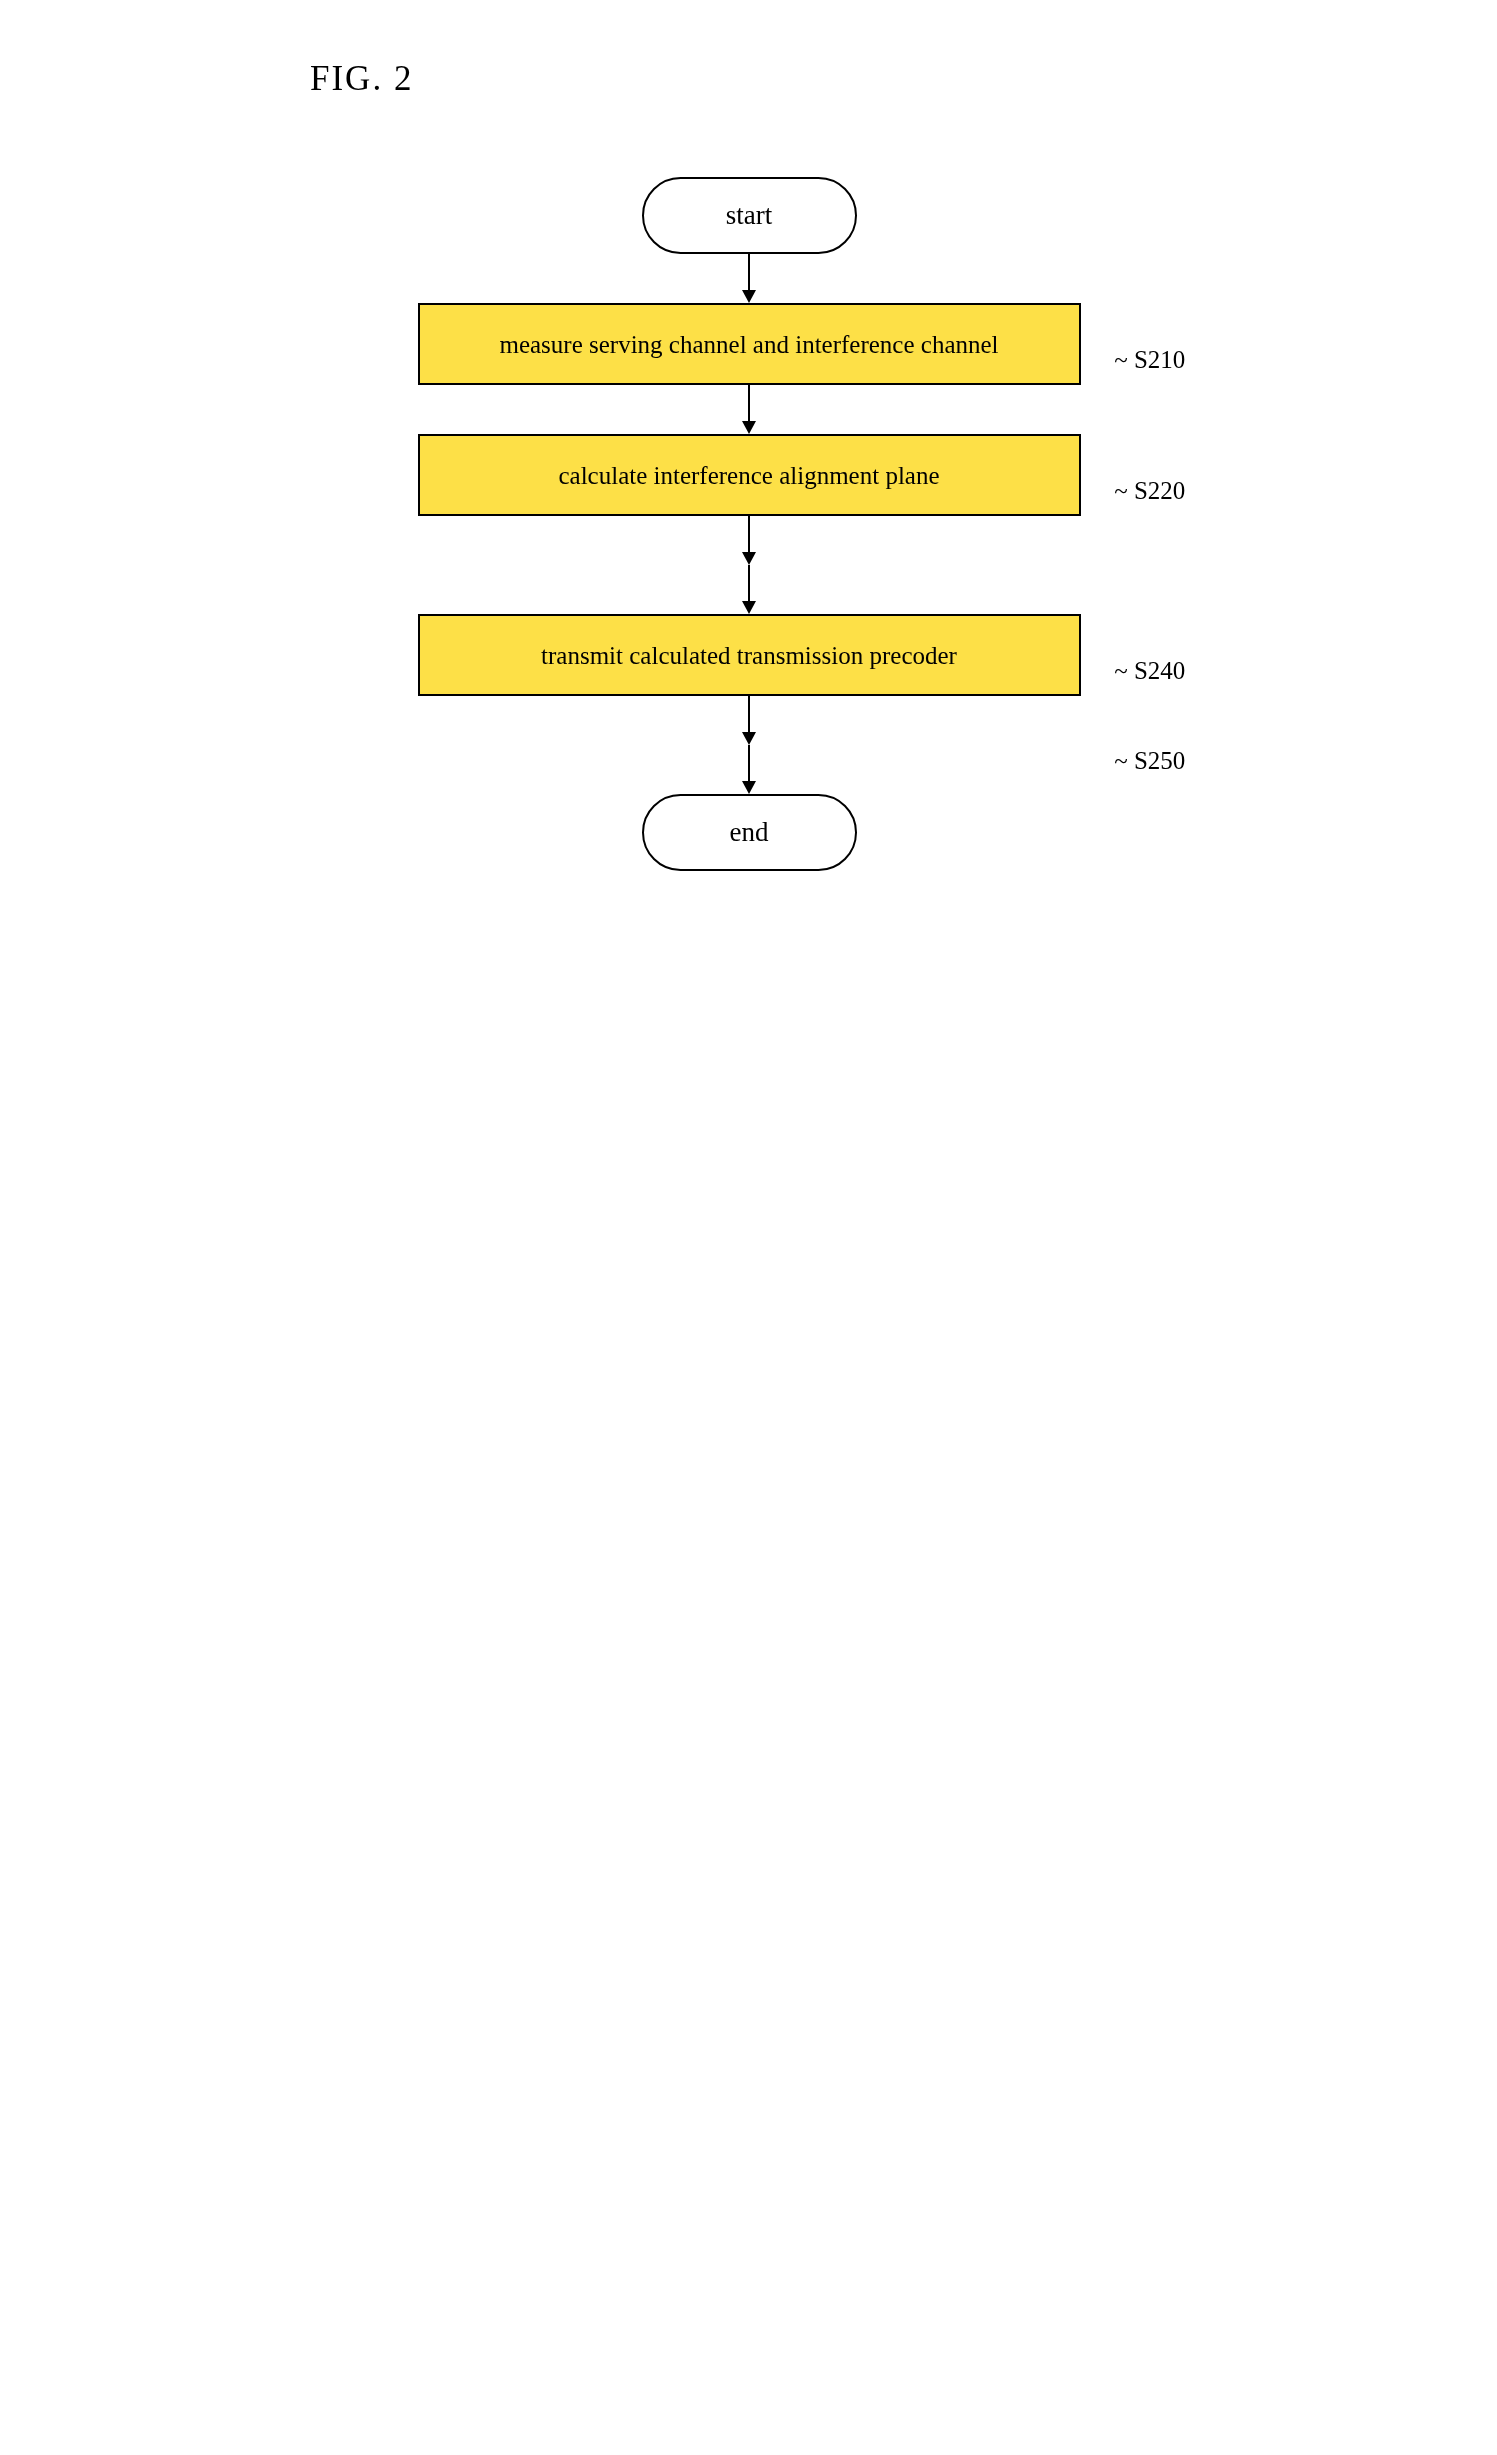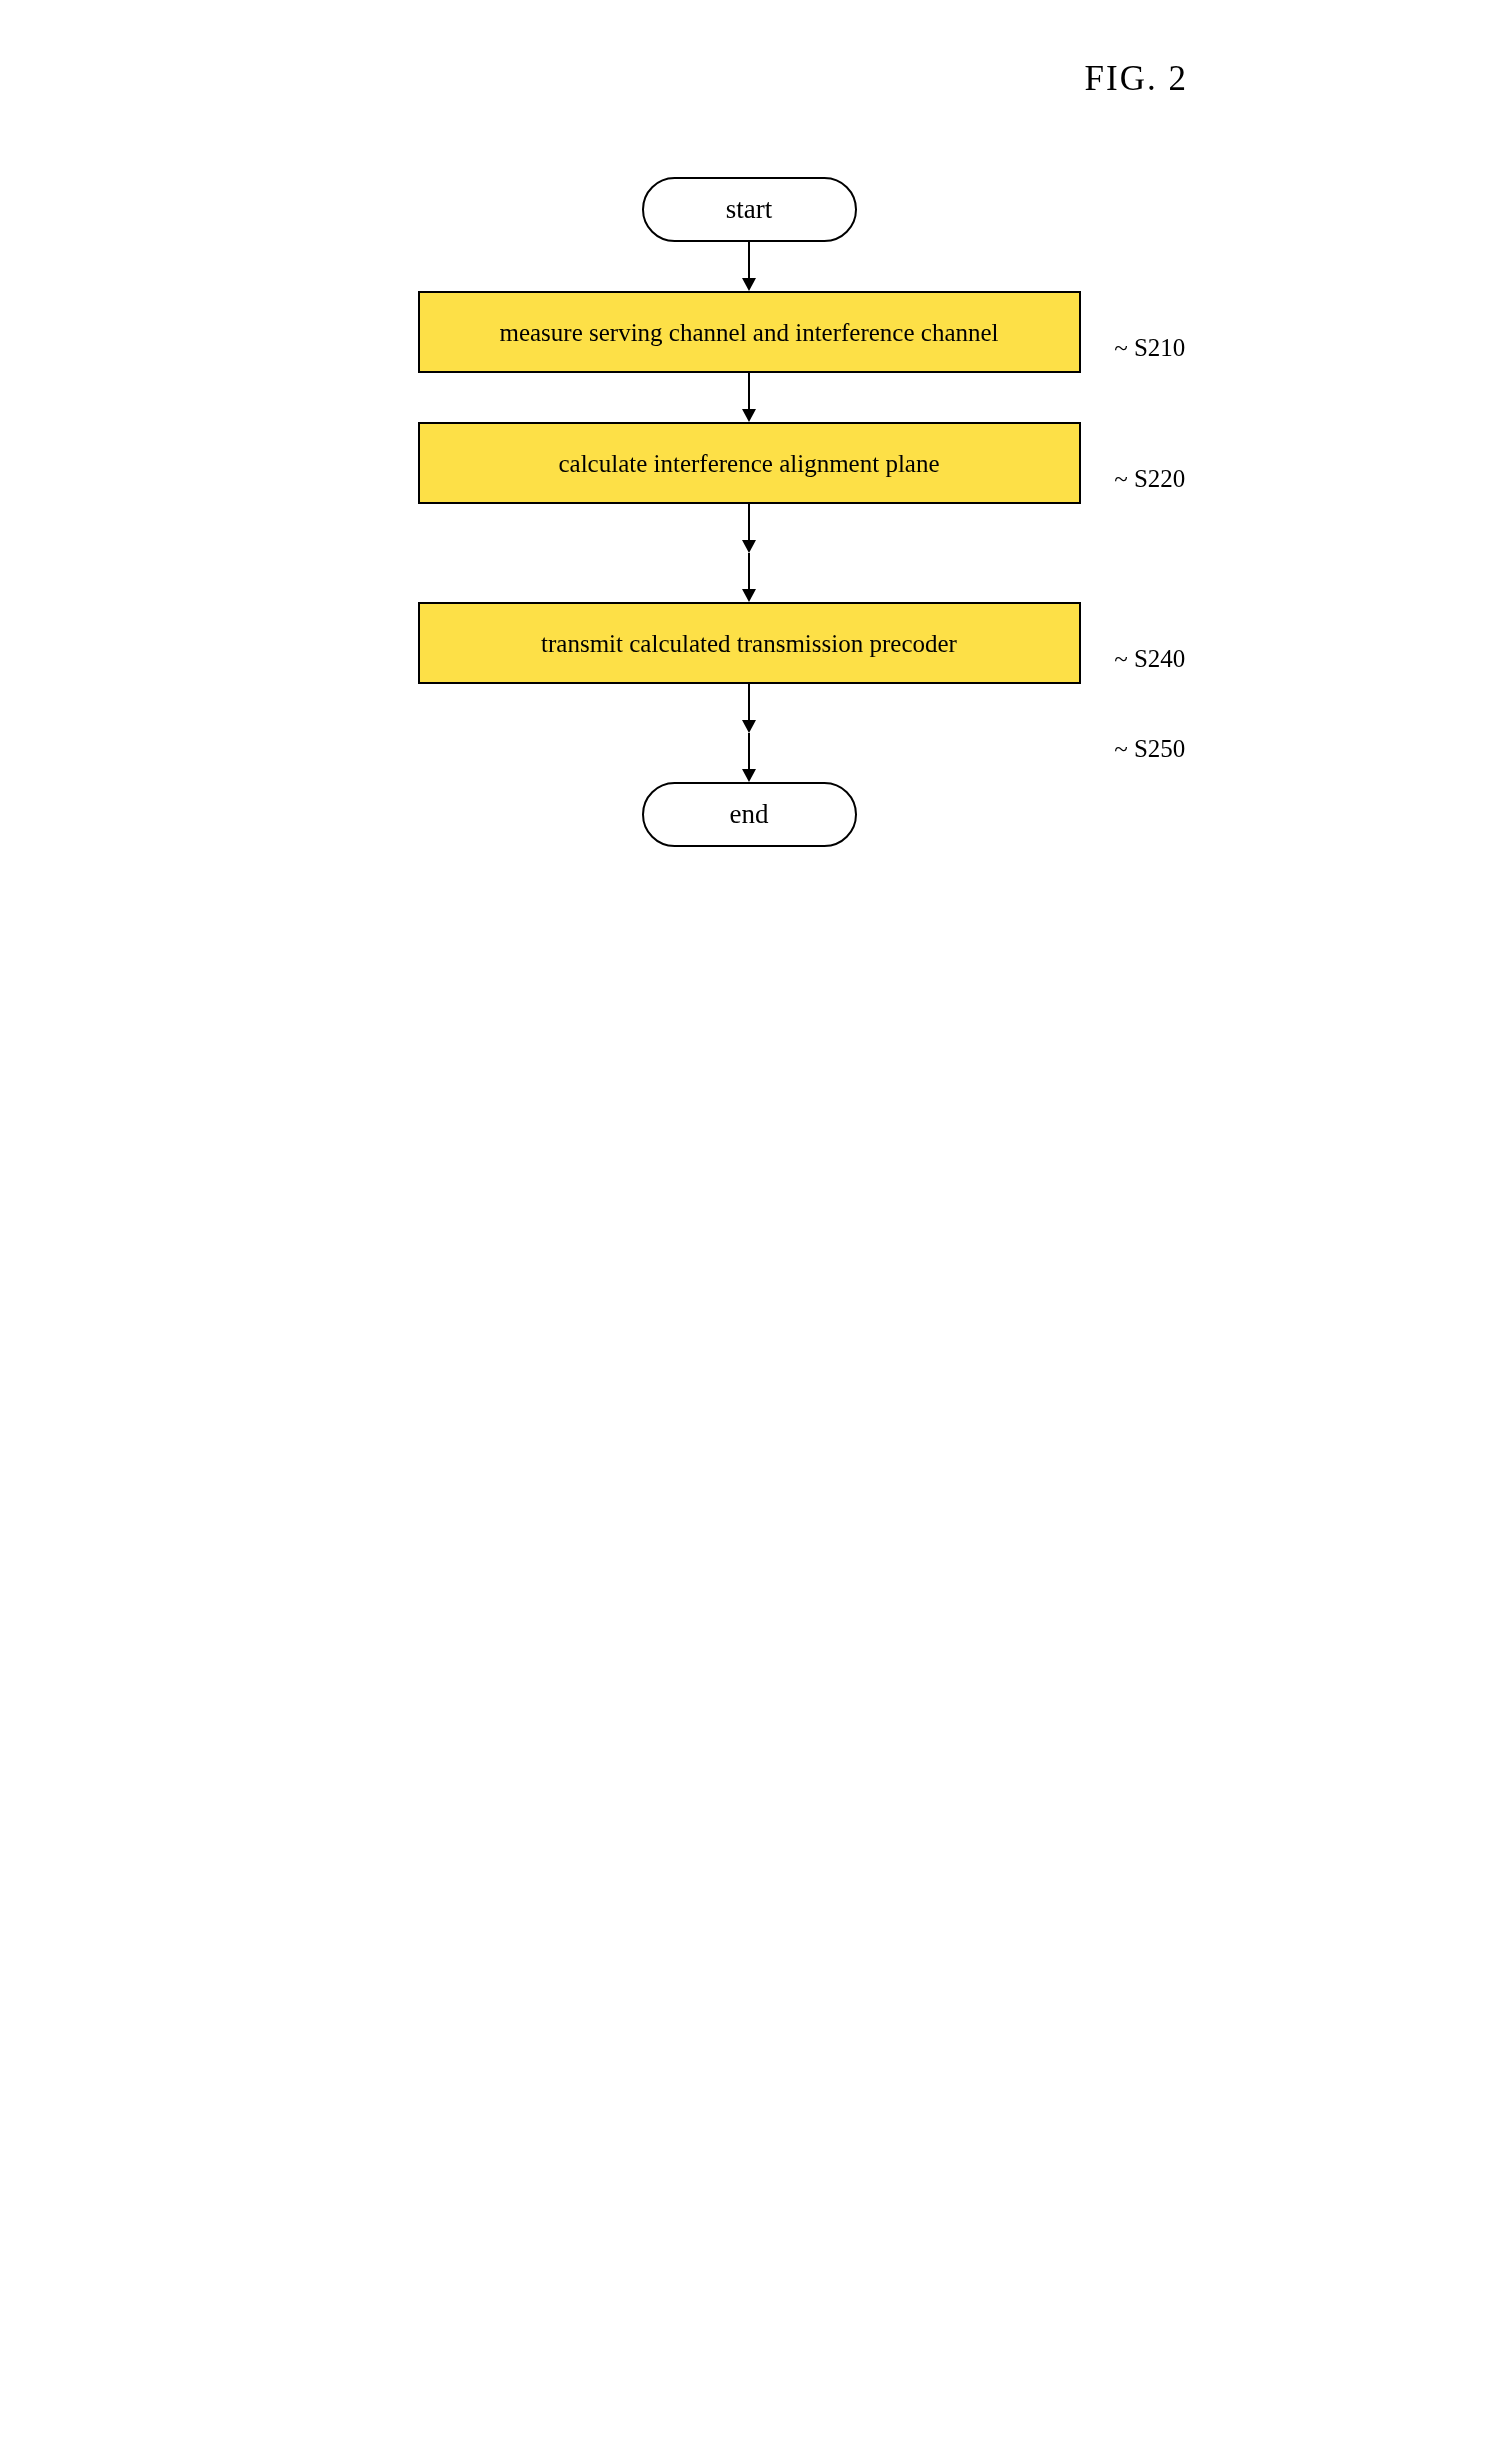--- a/index.html
+++ b/index.html
@@ -16,21 +16,21 @@
       display: flex;
       justify-content: center;
       align-items: flex-start;
       padding: 59px 0;
     }
 
     .page-container {
       width: 878px;
       display: flex;
       flex-direction: column;
-      align-items: flex-end;
+      align-items: flex-start;
     }
 
     .figure-title {
       font-size: 35px;
       font-weight: normal;
       letter-spacing: 2px;
       margin-bottom: 78px;
       font-family: 'Times New Roman', serif;
     }
 
@@ -38,21 +38,21 @@
       display: flex;
       flex-direction: column;
       align-items: center;
       width: 100%;
       position: relative;
     }
 
     .terminal-box {
       border: 2.4px solid #000;
       border-radius: 39px;
-      padding: 15px 59px;
+      padding: 21px 59px;
       font-size: 27px;
       background: #fff;
       text-align: center;
       min-width: 215px;
     }
 
     .process-box {
       border: 2.4px solid #000;
       padding: 21.5px 29px;
       font-size: 25px;

